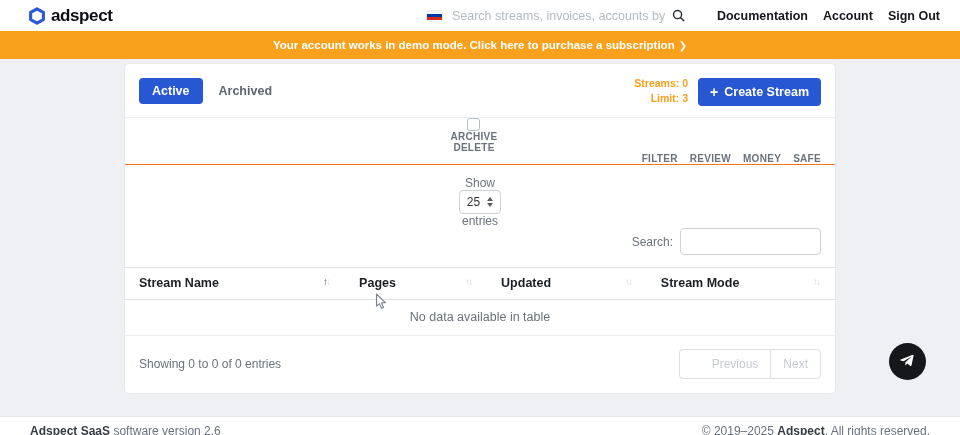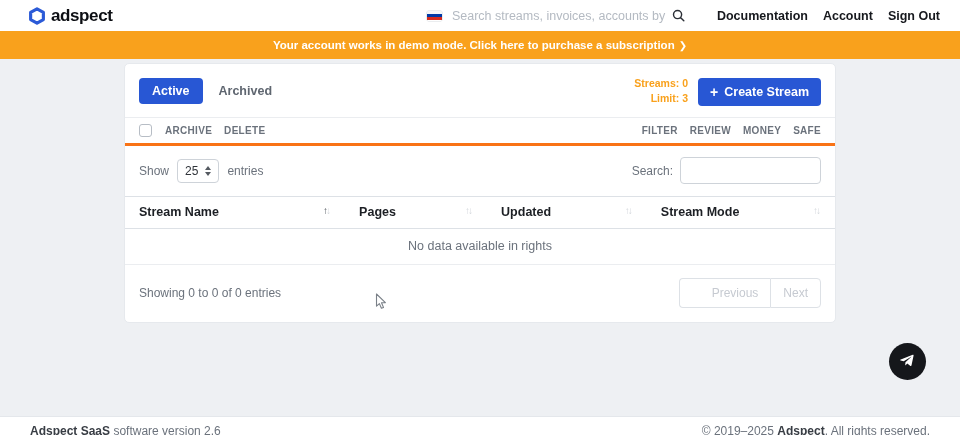--- a/index.html
+++ b/index.html
@@ -30,27 +30,27 @@
   .card { width:712px; margin:4px auto 0; background:#ffffff; border:1px solid #e6e9ed; border-radius:5px; overflow:hidden; }
 
   .card-head { display:flex; align-items:center; padding:12px 14px 11px; }
   .btn-blue { background:#2857d4; color:#ffffff; border:none; border-radius:4px; font-size:12.5px; font-weight:bold; padding:6px 13px; cursor:pointer; font-family:inherit; }
   .tab-archived { font-size:12.5px; font-weight:600; color:#5f6670; margin-left:16px; cursor:pointer; }
   .head-right { margin-left:auto; display:flex; align-items:flex-end; gap:10px; }
   .quota { text-align:right; font-size:10.5px; font-weight:bold; color:#f9a11c; line-height:1.45; }
   .btn-create { display:flex; align-items:center; gap:6px; padding:7px 12px; }
   .plus { font-size:14px; font-weight:bold; line-height:1; }
 
-  .toolbar { display:flex; align-items:center; padding:6px 14px; border-top:1px solid #ebedf0; border-bottom:3px solid #f97316; }
+  .toolbar { display:flex; align-items:center; padding:0 14px; border-top:1px solid #ebedf0; border-bottom:1px solid #f97316;flex-direction:column; }
   .checkbox { width:13px; height:13px; border:1px solid #b7bdc5; border-radius:3px; background:#fff; margin-right:13px; cursor:pointer; }
   .tool-link { font-size:10px; font-weight:600; letter-spacing:0.3px; color:#6b727c; margin-right:12px; cursor:pointer; }
   .toolbar-right { margin-left:auto; display:flex; }
   .toolbar-right .tool-link { margin-right:0; margin-left:12px; }
 
-  .controls { display:flex; align-items:center; padding:11px 14px 12px; }
+  .controls { display:flex; align-items:center; padding:11px 14px 12px;flex-direction:column; }
   .ctl-txt { font-size:12px; color:#6b727c; }
   .len-select { display:flex; align-items:center; gap:7px; border:1px solid #ced3d9; border-radius:4px; padding:4px 7px; margin:0 8px; cursor:pointer; background:#fff; }
   .len-val { font-size:12px; color:#30343a; }
   .spin { display:flex; flex-direction:column; gap:2px; }
   .spin i { width:0; height:0; border-left:3.5px solid transparent; border-right:3.5px solid transparent; display:block; }
   .spin .up { border-bottom:4px solid #555a61; }
   .spin .dn { border-top:4px solid #555a61; }
   .controls-right { margin-left:auto; display:flex; align-items:center; gap:7px; }
   .search-input { width:141px; height:27px; border:1px solid #ced3d9; border-radius:4px; outline:none; padding:0 8px; font-size:12px; color:#30343a; }
 
@@ -178,21 +178,21 @@
             <span class="sort"><span class="i">↑</span><span class="i">↓</span></span>
           </th>
           <th>
             <span>Stream Mode</span>
             <span class="sort"><span class="i">↑</span><span class="i">↓</span></span>
           </th>
         </tr>
       </thead>
       <tbody>
         <tr>
-          <td class="empty" colspan="4">No data available in rights</td>
+          <td class="empty" colspan="4">No data available in table</td>
         </tr>
       </tbody>
     </table>
 
     <div class="card-foot">
       <span class="info-txt">Showing 0 to 0 of 0 entries</span>
       <div class="pager">
         <button class="page-btn prev">Previous</button>
         <button class="page-btn next">Next</button>
       </div>

